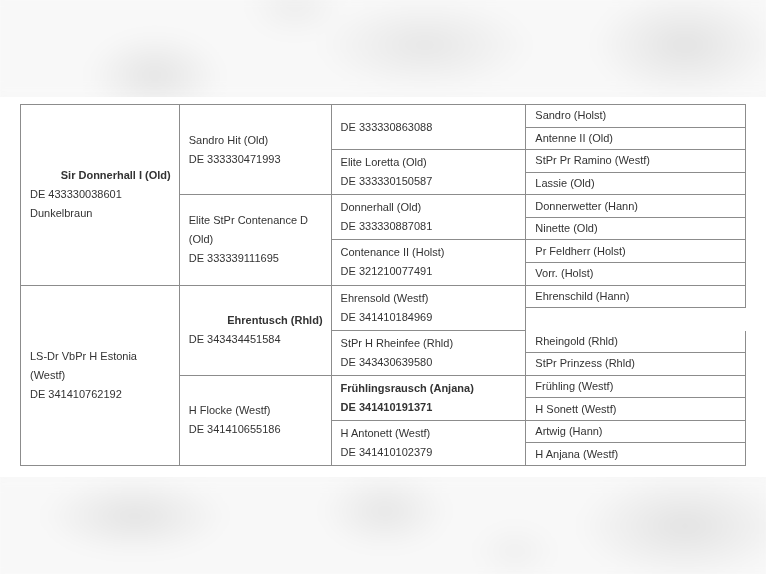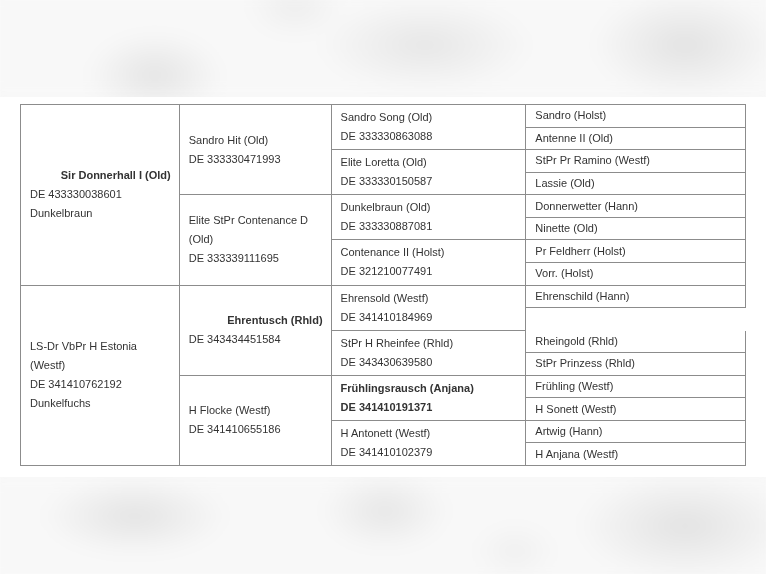--- a/index.html
+++ b/index.html
@@ -78,50 +78,48 @@
     <div class="pedigree">
 
       <div class="cell" style="grid-area:1/1/9/2">
         <div class="b">Sir Donnerhall I (Old)</div>
         <div>DE 433330038601</div>
         <div>Dunkelbraun</div>
       </div>
       <div class="cell" style="grid-area:9/1/17/2">
         <div>LS-Dr VbPr H Estonia (Westf)</div>
         <div>DE 341410762192</div>
-        <div>Dunkelfuchs</div>
       </div>
 
       <div class="cell" style="grid-area:1/2/5/3">
         <div>Sandro Hit (Old)</div>
         <div>DE 333330471993</div>
       </div>
       <div class="cell" style="grid-area:5/2/9/3">
         <div class="narrow-name">Elite StPr Contenance D (Old)</div>
         <div>DE 333339111695</div>
       </div>
       <div class="cell" style="grid-area:9/2/13/3">
         <div class="b">Ehrentusch (Rhld)</div>
         <div>DE 343434451584</div>
       </div>
       <div class="cell" style="grid-area:13/2/17/3">
         <div>H Flocke (Westf)</div>
         <div>DE 341410655186</div>
       </div>
 
       <div class="cell" style="grid-area:1/3/3/4">
-        <div>Sandro Song (Old)</div>
         <div>DE 333330863088</div>
       </div>
       <div class="cell" style="grid-area:3/3/5/4">
         <div>Elite Loretta (Old)</div>
         <div>DE 333330150587</div>
       </div>
       <div class="cell" style="grid-area:5/3/7/4">
-        <div>Dunkelbraun (Old)</div>
+        <div>Donnerhall (Old)</div>
         <div>DE 333330887081</div>
       </div>
       <div class="cell" style="grid-area:7/3/9/4">
         <div>Contenance II (Holst)</div>
         <div>DE 321210077491</div>
       </div>
       <div class="cell" style="grid-area:9/3/11/4">
         <div>Ehrensold (Westf)</div>
         <div>DE 341410184969</div>
       </div>

